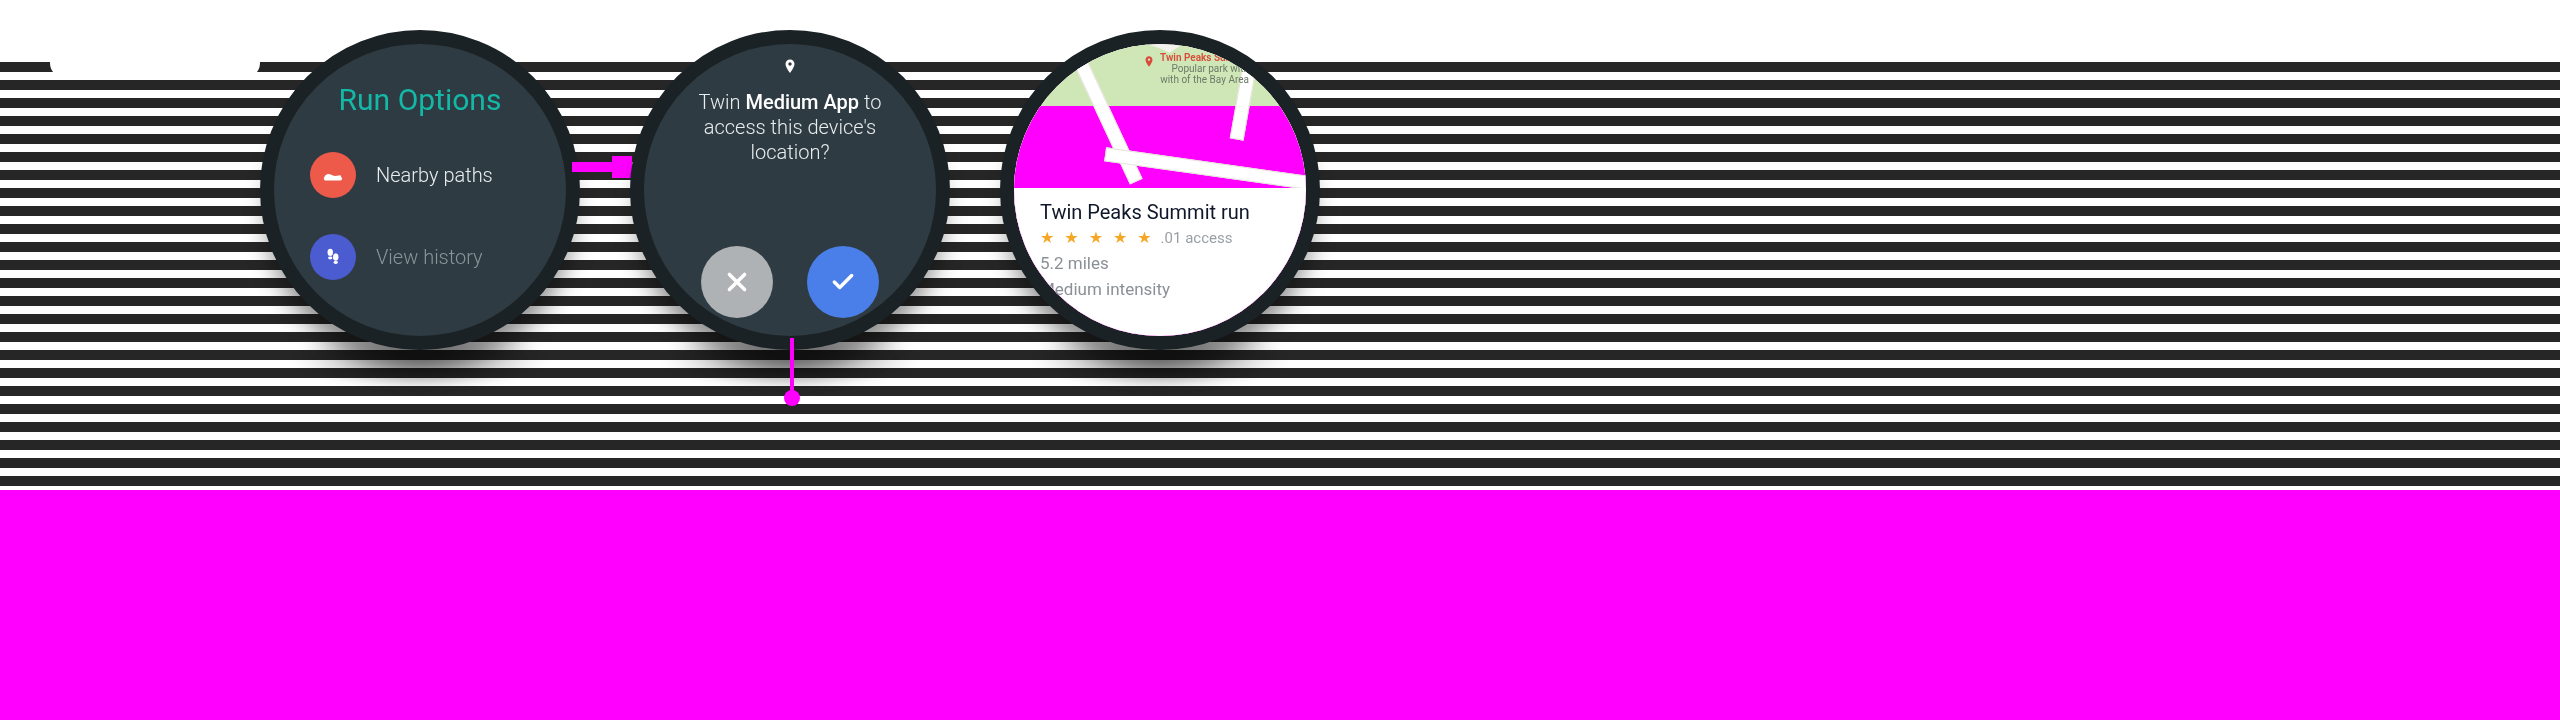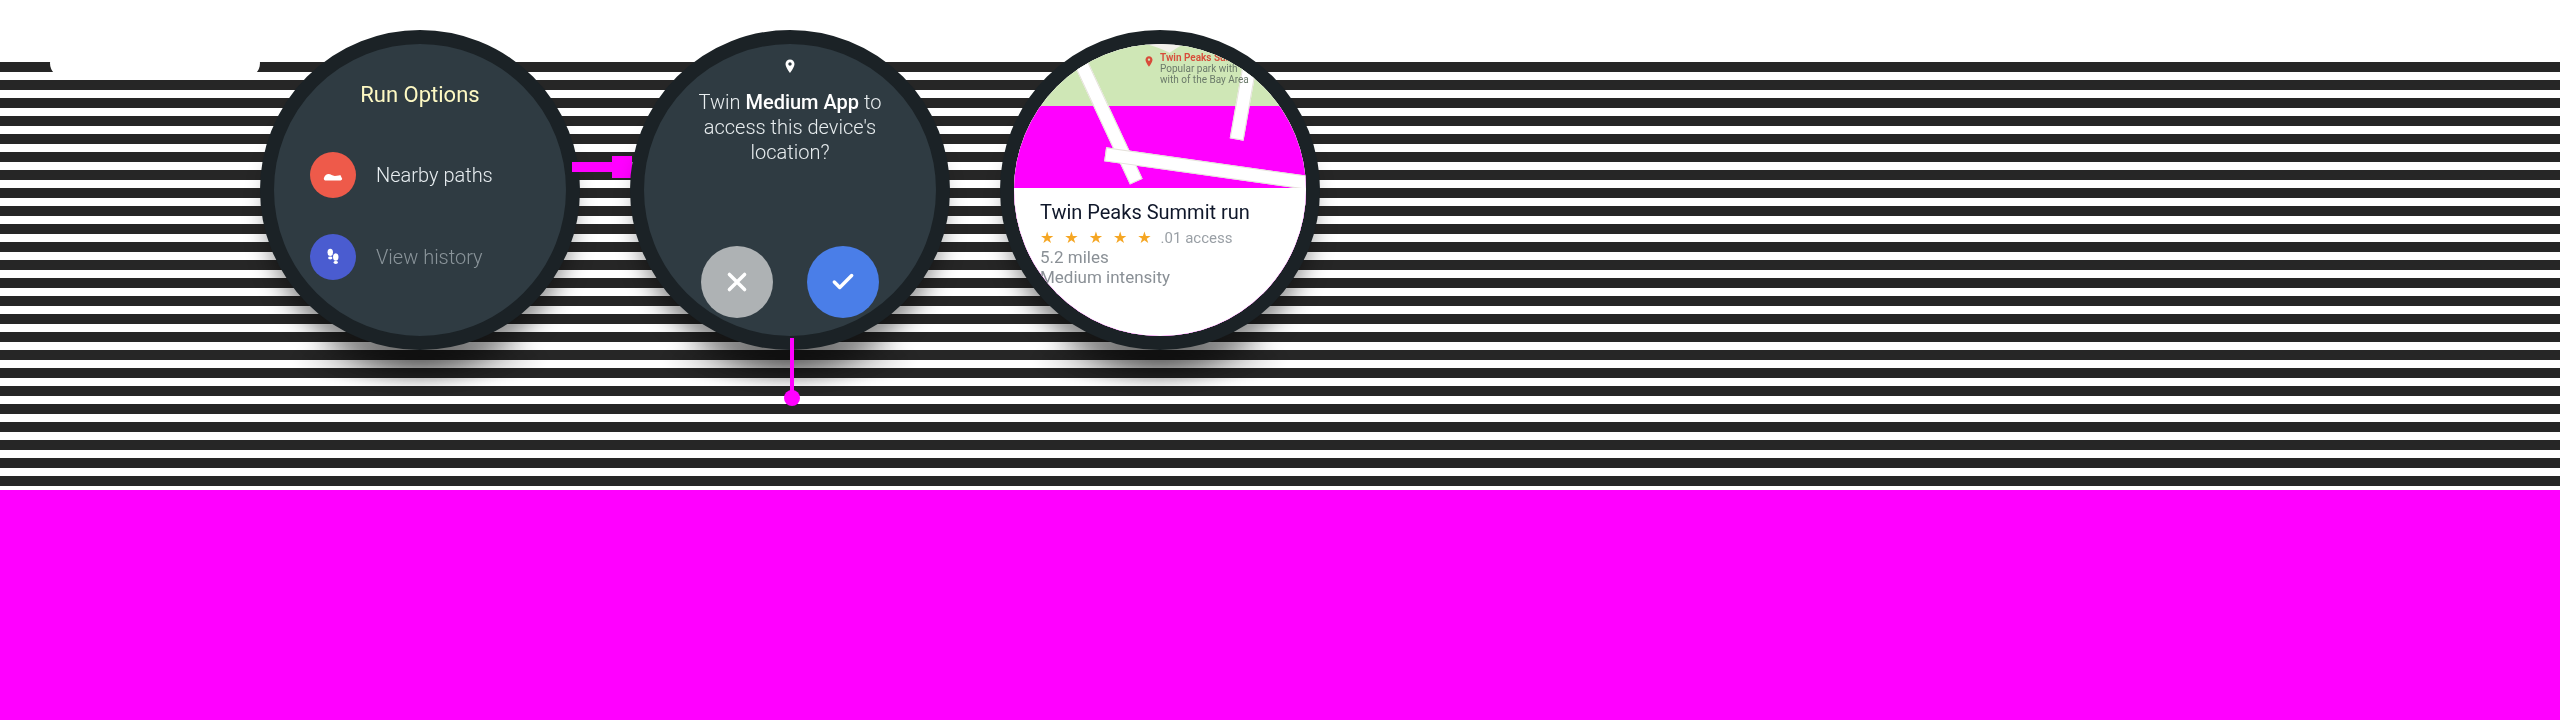--- a/index.html
+++ b/index.html
@@ -60,22 +60,22 @@
   }
 
   
   #w1{ left:0; top:0; }
   #s1{ left:30px; top:300px; }
 
   #w1 .title{
     position:absolute;
     top:38px; left:0; right:0;
     text-align:center;
-    color:#fef9c3;
-    font-size:22px;
+    color:#14b8a6;
+    font-size:30px;
     font-weight:400;
   }
   #w1 .row{
     position:absolute;
     left:36px; right:20px;
     display:flex; align-items:center;
     gap:20px;
     cursor:pointer;
   }
   #w1 .row .circ{
@@ -189,40 +189,40 @@
 
   #w3 .map .marker{
     position:absolute; left:128px; top:8px;
     display:flex; gap:4px; align-items:flex-start;
   }
   #w3 .map .marker svg{ width:14px; height:20px; fill:#d84b3a; }
   #w3 .map .marker .mt{
     font-size:10px; line-height:1.1;
   }
   #w3 .map .marker .mt .t1{ color:#d84b3a; font-weight:600; }
-  #w3 .map .marker .mt .t2{ color:#6b7a6a; }
+  #w3 .map .marker .mt .t2{ color:#6b7a6a;text-align:right; }
 
   #w3 .card{
     position:absolute;
     left:0; right:0; bottom:0;
     height:148px;
     background:#fff;
     padding:12px 26px 0 26px;
   }
   #w3 .card .ct{
     color:#0f172a; font-size:20px; font-weight:400;
   }
   #w3 .card .rating{
     margin-top:4px;
     display:flex; align-items:center; gap:6px;
     color:#9aa0a6; font-size:15px;
   }
   #w3 .card .stars{ color:#f5a623; letter-spacing:3px; font-size:16px; }
   #w3 .card .line{
-    margin-top:0; color:#8a9096; font-size:17px;
+    margin-top:6px; color:#8a9096; font-size:17px;
   }
 
   
   .blob{
     position:absolute;
     left:-210px; top:18px;
     width:210px; height:30px;
     background:#fff;
     border-radius:18px;
   }

